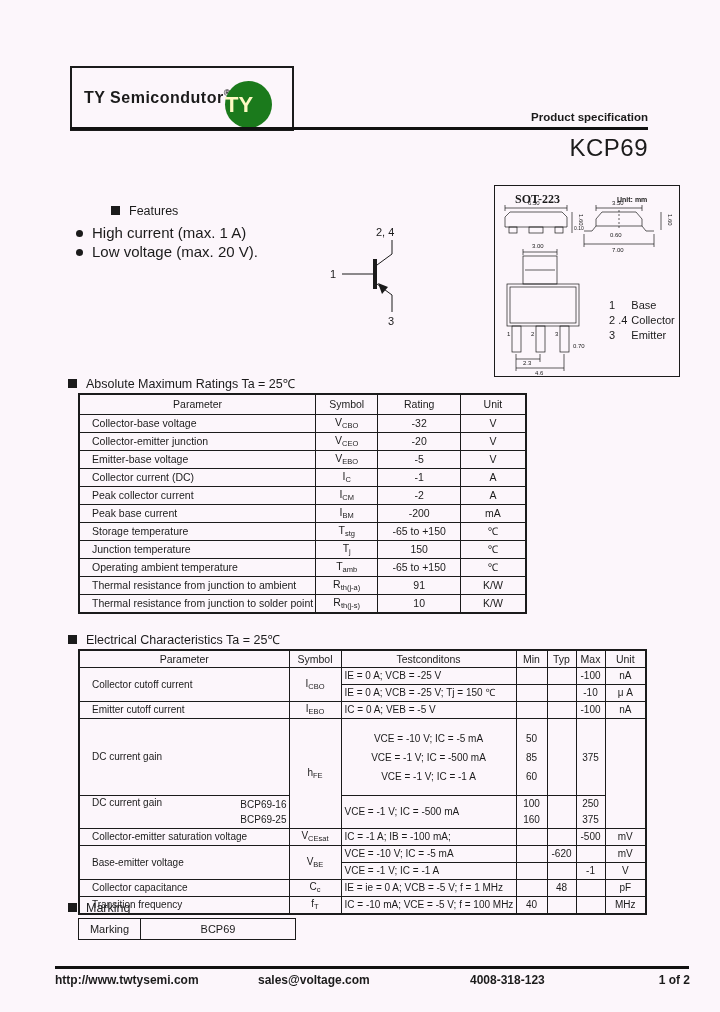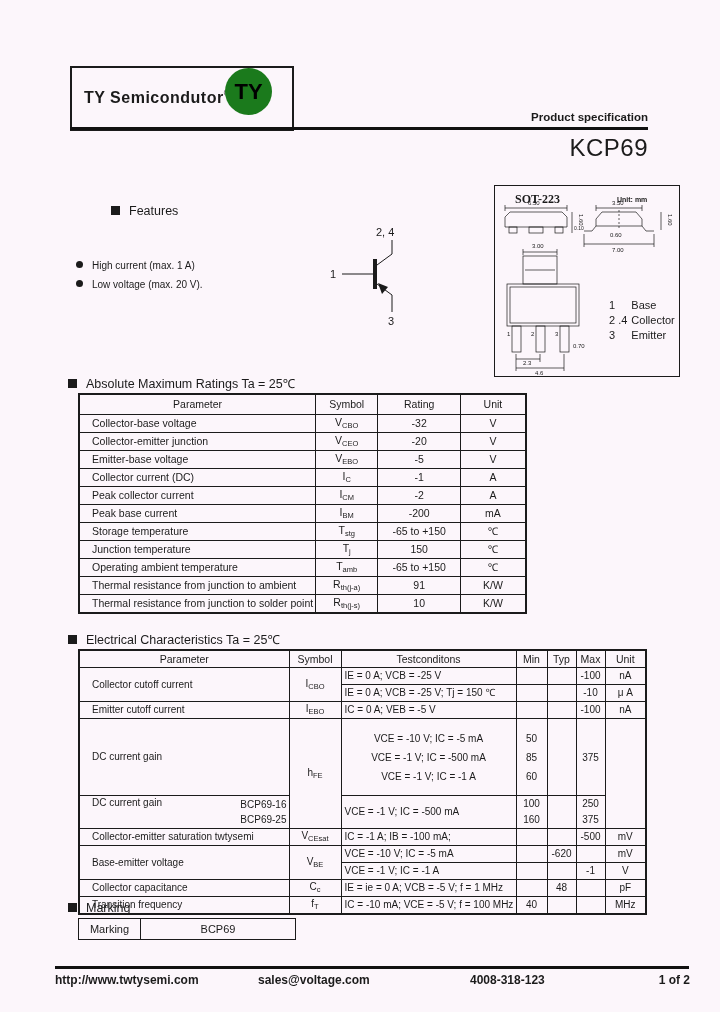--- a/index.html
+++ b/index.html
@@ -3,30 +3,30 @@
 <meta charset="utf-8">
 <style>
   html,body{margin:0;padding:0;}
   .page{position:relative;width:720px;height:1012px;background:#fcf6fb;color:#1b1b1b;
         font-family:"Liberation Sans",sans-serif;overflow:hidden;}
   .abs{position:absolute;}
   
   .logo-box{left:70px;top:66px;width:220px;height:61px;border:2px solid #1b1b1b;}
   .logo-text{left:12px;top:20px;font-size:16px;font-weight:bold;letter-spacing:0.5px;}
   .logo-reg{font-size:9px;vertical-align:7px;font-weight:bold;}
-  .logo-badge{left:153px;top:0;width:47px;height:47px;border-radius:50%;background:#1b7a1c;
-              color:#000000;font-weight:bold;font-size:22px;text-align:center;line-height:47px;}
+  .logo-badge{left:153px;top:13px;width:47px;height:47px;border-radius:50%;background:#1b7a1c;
+              color:#fef9c3;font-weight:bold;font-size:22px;text-align:left;line-height:47px;}
   .prod-spec{right:72px;top:111px;font-size:11.5px;font-weight:bold;}
   .head-rule{left:70px;top:127px;width:578px;height:3px;background:#111;}
   .part-no{right:72px;top:134px;font-size:24px;font-weight:normal;letter-spacing:0.5px;}
   
   .sec{font-size:12.5px;}
   .sq{display:inline-block;width:9px;height:9px;background:#1b1b1b;margin-right:9px;}
   .blt{display:inline-block;width:7px;height:7px;background:#1b1b1b;border-radius:50%;margin-right:9px;vertical-align:1px;}
-  .feat{font-size:10px;margin-top:36px;}
+  .feat{font-size:15px;}
   
   .pkg-box{left:468px;top:185px;width:184px;height:190px;border:1px solid #1b1b1b;margin-left:26px;}
   .pkg-title{left:20px;top:6px;font-size:12px;font-weight:bold;font-family:"Liberation Serif",serif;}
   .pkg-unit{left:122px;top:10px;font-size:7px;font-weight:bold;}
   .pkg-legend{left:114px;top:112px;font-size:11px;line-height:15px;}
   .pkg-legend td{padding:0 4px 0 0;}
   
   table{border-collapse:collapse;table-layout:fixed;}
   .t1,.t2{border:2px solid #1b1b1b;background:#fcf6fb;}
   .t1 td,.t2 td{border:1px solid #1b1b1b;text-align:center;vertical-align:middle;
@@ -324,21 +324,21 @@
         <div>100</div>
         <div>160</div>
       </td>
       <td></td>
       <td class="stk two" style="vertical-align:middle">
         <div>250</div>
         <div>375</div>
       </td>
     </tr>
     <tr>
-      <td class="p">Collector-emitter saturation twtysemi</td>
+      <td class="p">Collector-emitter saturation voltage</td>
       <td><span>V</span><span class="sb">CEsat</span></td>
       <td class="c">IC = -1 A; IB = -100 mA;</td>
       <td></td>
           <td></td>
       <td>-500</td>
       <td>mV</td>
     </tr>
     <tr>
       <td class="p" rowspan="2">Base-emitter voltage</td>
       <td rowspan="2"><span>V</span><span class="sb">BE</span></td>

